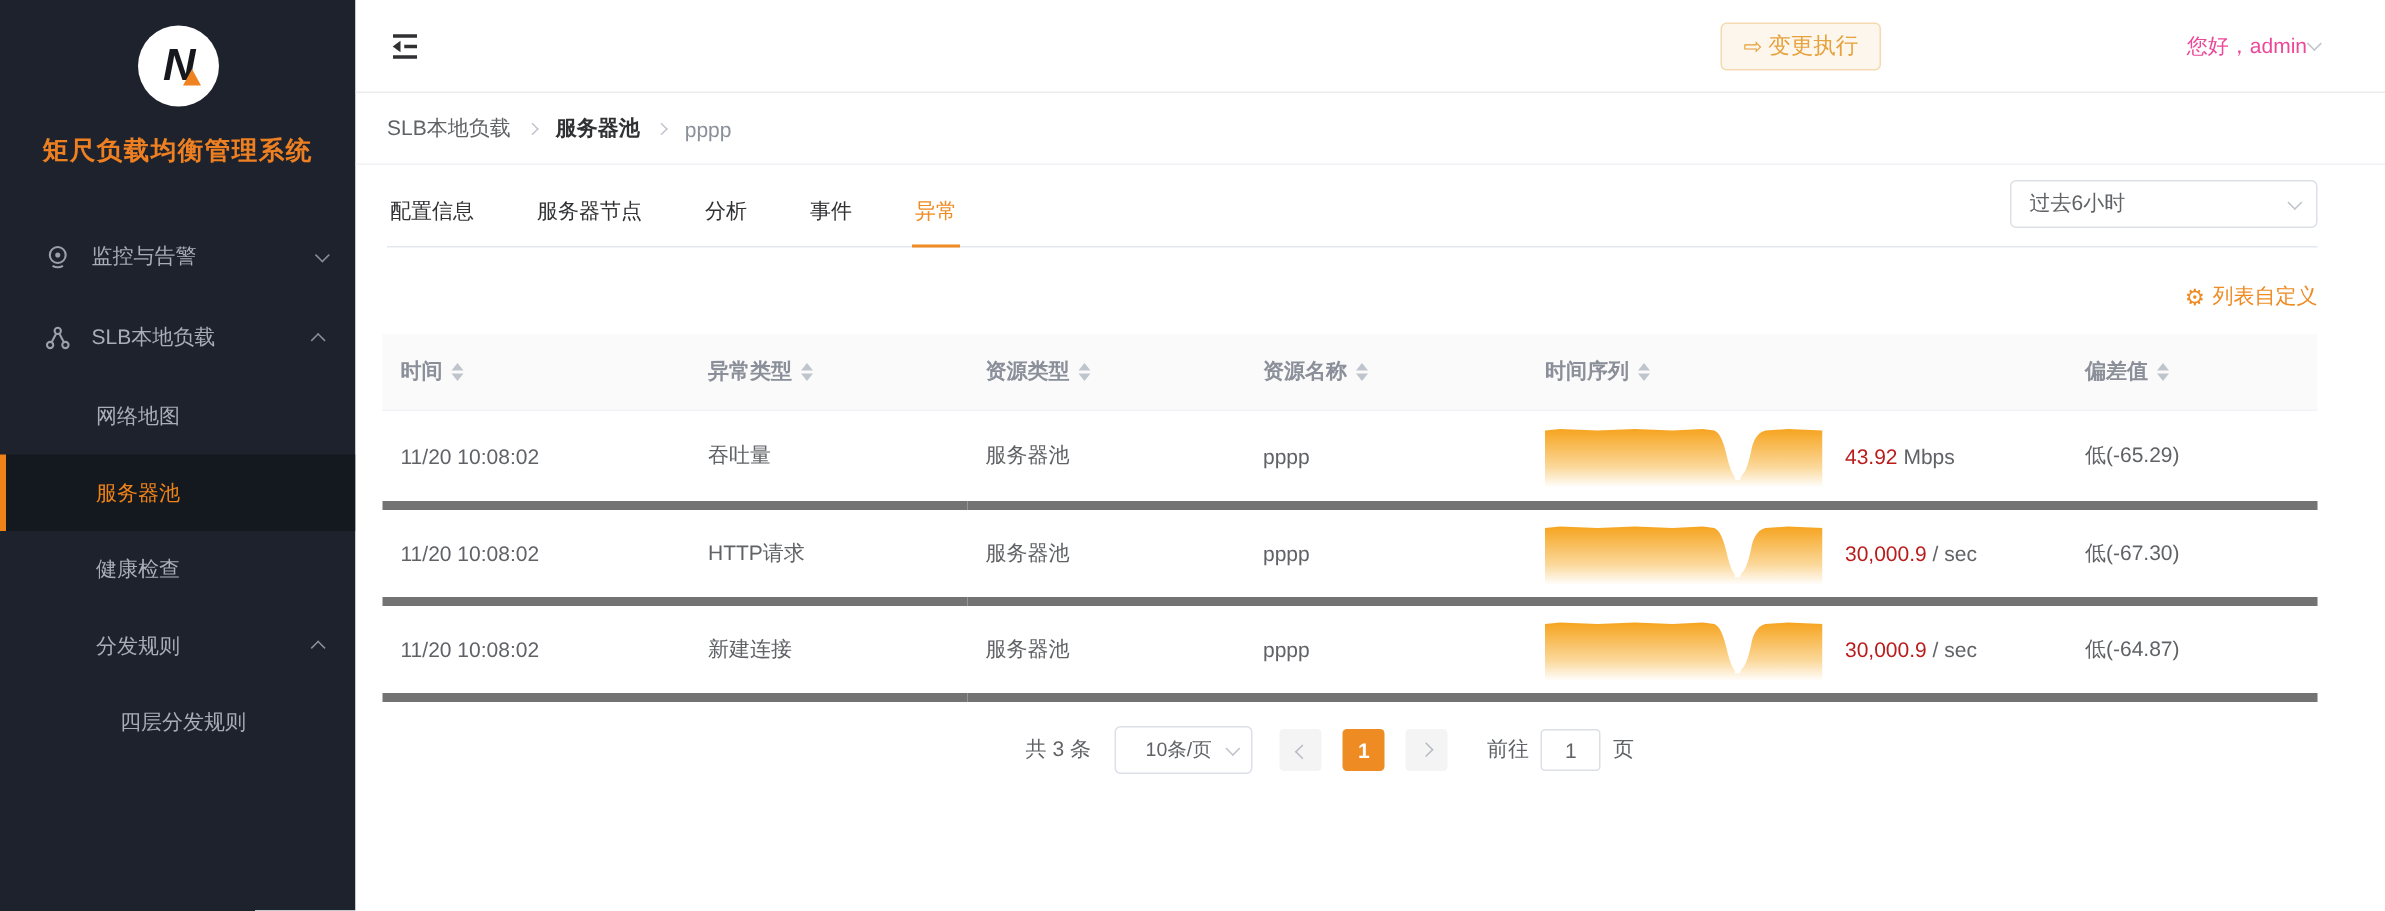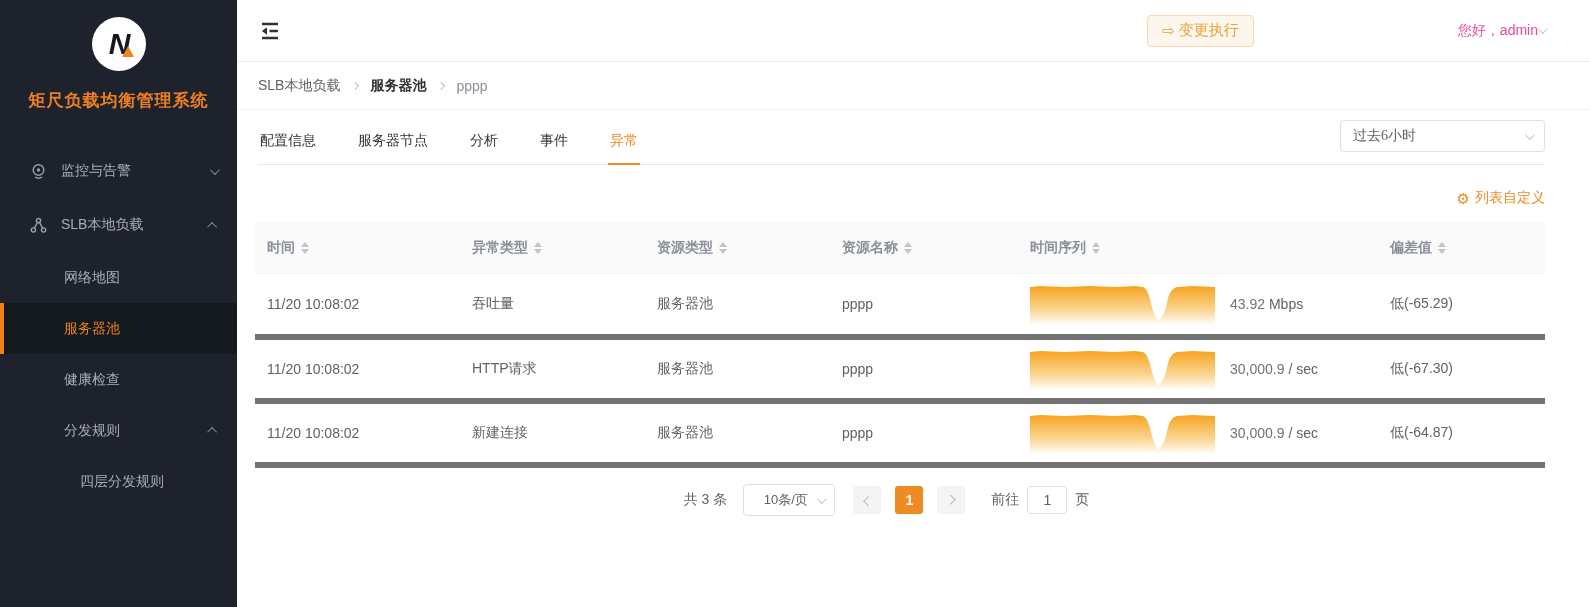--- a/index.html
+++ b/index.html
@@ -49,21 +49,21 @@
   .bc-bold { color:#303133; font-weight:bold; }
   .bc-last { color:#8a8f99; }
 
   .tabs-row { position:relative; padding:22px 45px 0 21px; display:flex; align-items:flex-end; }
   .tabs { display:flex; gap:38px; border-bottom:1px solid #e4e7ed; flex:1; }
   .tab { font-size:14px; color:#303133; padding:0 2px 14px 2px; cursor:pointer; position:relative; }
   .tab.active { color:#ee8b23; }
   .tab.active::after { content:""; position:absolute; left:0; right:0; bottom:-1px; height:2px; background:#ee8b23; }
   .time-select { position:absolute; right:45px; top:10px; width:205px; height:32px; border:1px solid #dcdfe6;
     border-radius:4px; display:flex; align-items:center; padding:0 12px; font-size:14px; color:#606266;
-    background:#fff; cursor:pointer;font-family:Liberation Serif, serif; }
+    background:#fff; cursor:pointer; }
   .time-select .lbl { flex:1; }
   .time-select .chev, .size-select .chev { border-color:#c0c4cc; }
 
   .customize-row { display:flex; justify-content:flex-end; padding:24px 45px 16px 0; }
   .customize-link { color:#ee8b23; font-size:14px; cursor:pointer; display:flex; align-items:center; gap:5px; }
   .gear { font-size:15px; line-height:1; }
 
   
   .table-wrap { margin:0 45px 0 18px; }
   table { width:100%; border-collapse:collapse; table-layout:fixed; }
@@ -72,21 +72,21 @@
   thead th { background:#fafafa; height:50px; text-align:left; padding-left:12px; font-size:14px;
     color:#8a8f99; font-weight:bold; }
   tbody td { height:64px; padding-left:12px; font-size:14px; color:#606266; border-bottom:6px solid #737373; }
   tbody tr:first-child td { border-top:1px solid #f0f2f5; }
   .sorters { display:inline-flex; flex-direction:column; vertical-align:middle; margin-left:6px; gap:2px; }
   .car-up { width:0; height:0; border-left:4px solid transparent; border-right:4px solid transparent; border-bottom:5px solid #c0c4cc; }
   .car-dn { width:0; height:0; border-left:4px solid transparent; border-right:4px solid transparent; border-top:5px solid #c0c4cc; }
   .series-cell { display:flex; align-items:center; }
   .spark { width:185px; height:42px; flex:0 0 185px; }
   .metric { margin-left:15px; white-space:nowrap; }
-  .metric .val { color:#737373;text-align:right; }
+  .metric .val { color:#b91c1c;text-align:right; }
   .metric .unit { color:#606266; }
 
   
   .pager { display:flex; align-items:center; justify-content:center; gap:10px; padding:16px 54px 0 0; font-size:14px; color:#606266; }
   .size-select { width:92px; height:32px; border:1px solid #dcdfe6; border-radius:4px; display:flex; align-items:center;
     padding:0 10px; color:#606266; background:#fff; cursor:pointer; margin:0 6px; }
   .size-select .lbl { flex:1; text-align:center; font-size:13px; }
   .pg-btn { width:28px; height:28px; background:#f4f4f5; border-radius:3px; display:flex; align-items:center;
     justify-content:center; cursor:pointer; margin:0 2px; }
   .pg-btn .chev { border-color:#b6bac1; }

